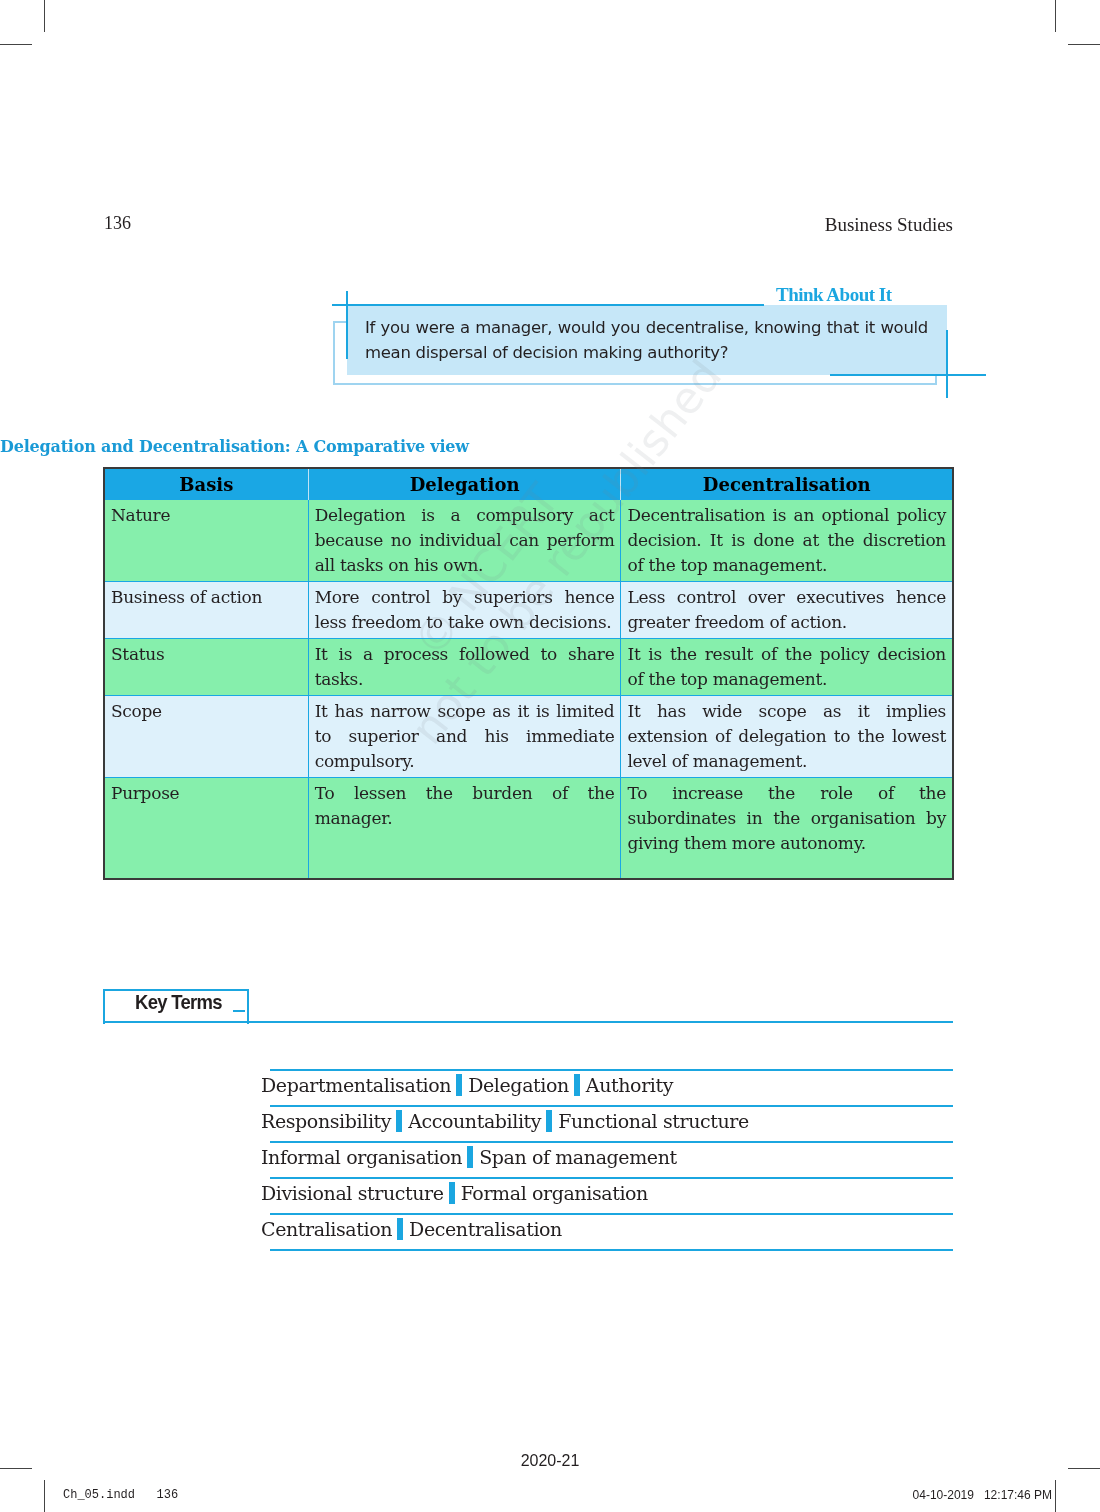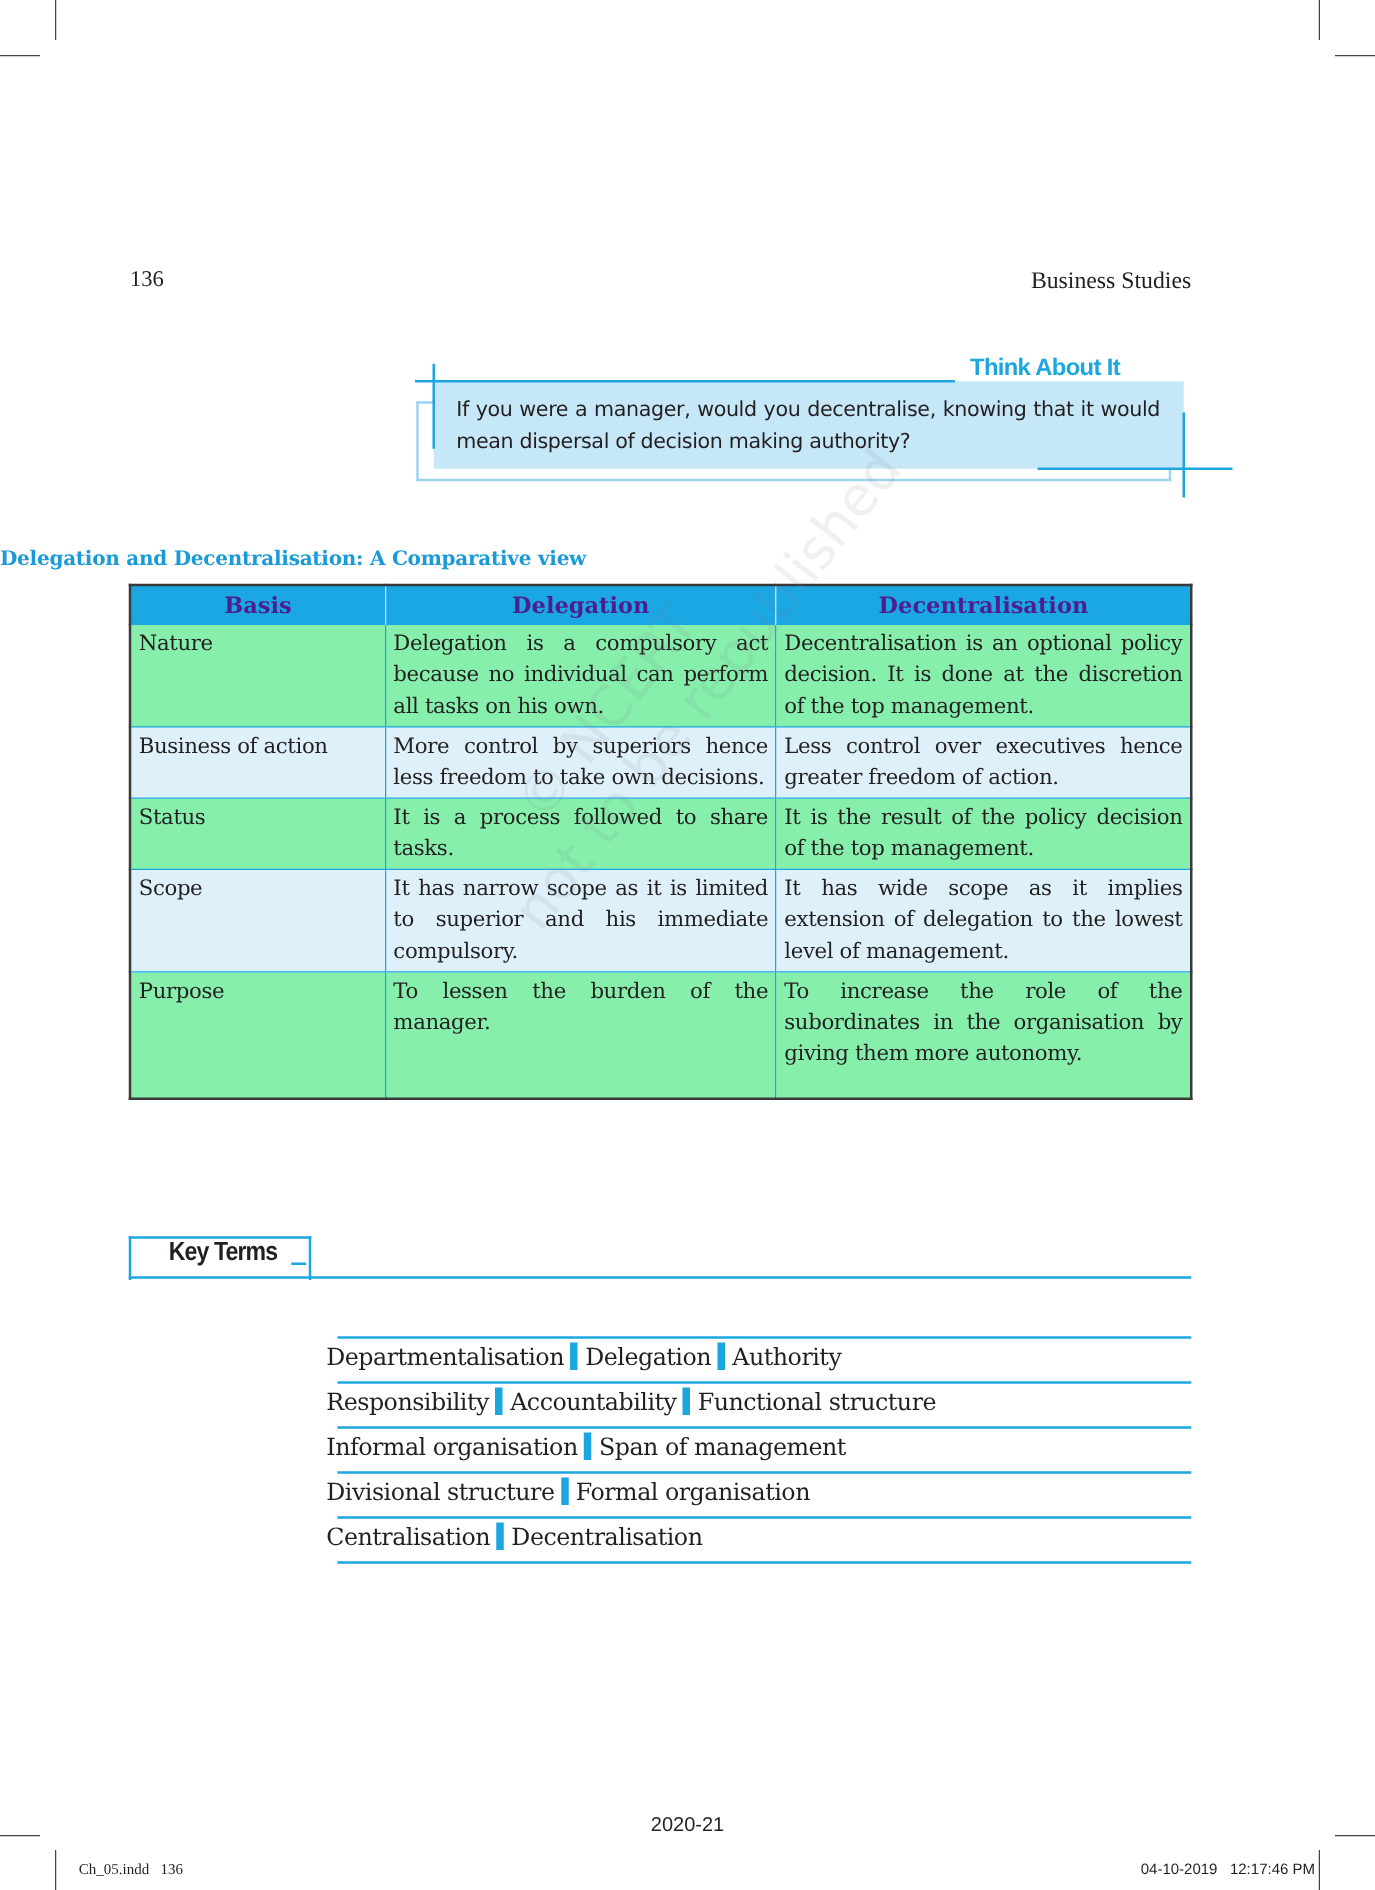--- a/index.html
+++ b/index.html
@@ -9,27 +9,27 @@
   .run-head { position:absolute; right:147px; top:214px; font-family:"Liberation Serif", serif; font-size:19px; }
 
   
   .tai-outline { position:absolute; left:333px; top:321px; width:600px; height:62px; border:2px solid #9fd4f0; border-top:none; }
   .tai-outline-top { position:absolute; left:333px; top:321px; width:14px; height:2px; background:#9fd4f0; }
   .tai-box { position:absolute; left:347px; top:305px; width:600px; height:70px; background:#c6e7f8; }
   .tai-hline-top { position:absolute; left:332px; top:304px; width:432px; height:2px; background:#1ba6e0; }
   .tai-vline-left { position:absolute; left:346px; top:291px; width:2px; height:68px; background:#1ba6e0; }
   .tai-vline-right { position:absolute; left:946px; top:330px; width:2px; height:68px; background:#1ba6e0; }
   .tai-hline-bottom { position:absolute; left:830px; top:374px; width:156px; height:2px; background:#1ba6e0; }
-  .tai-title { position:absolute; left:776px; top:284px; font-family:Liberation Sans, sans-serif; font-weight:bold; font-size:19px; color:#1ba6e0; letter-spacing:-0.5px; }
+  .tai-title { position:absolute; left:776px; top:284px; font-family:Liberation Serif, serif; font-weight:bold; font-size:19px; color:#1ba6e0; letter-spacing:-0.5px; }
   .tai-text { position:absolute; left:365px; top:315px; width:563px; font-family:"DejaVu Sans", sans-serif; font-size:16.5px; line-height:25px; text-align:justify; color:#231f20; letter-spacing:-0.3px; }
 
   
   .tbl-title { position:absolute; left:0; width:1055px; top:437px; text-align:left; font-family:"DejaVu Serif", serif; font-weight:bold; font-size:16px; color:#1a9ad6; letter-spacing:-0.2px; }
   table.cmp { position:absolute; left:103px; top:467px; width:851px; border-collapse:collapse; border:2px solid #3a3a3a; font-family:"DejaVu Serif", serif; font-size:17px; line-height:25px; }
-  table.cmp th { background:#1aa7e4; font-weight:bold; color:#4c1d95; height:30px; padding:0; border-left:1px solid #bfe3f5; font-size:18px; }
+  table.cmp th { background:#1aa7e4; font-weight:bold; color:#000000; height:30px; padding:0; border-left:1px solid #bfe3f5; font-size:18px; }
   table.cmp th:first-child { border-left:none; }
   table.cmp td { vertical-align:top; padding:3px 6px 3px 6px; border-left:1px solid #1aa7e4; border-top:1px solid #1aa7e4; text-align:justify; text-align-last:left; letter-spacing:-0.3px; }
   table.cmp td:first-child { border-left:none; text-align:left; }
   tr.dark td { background:#86efac; }
   tr.light td { background:#def1fb; }
   .c1 { width:195px; } .c2 { width:300px; } .c3 { width:318px; }
 
   .watermark { position:absolute; left:360px; top:690px; font-family:"DejaVu Sans", sans-serif; font-size:44px; color:rgba(120,130,140,0.12); transform:rotate(-52deg); transform-origin:left top; line-height:52px; pointer-events:none; white-space:nowrap; }
 
   
@@ -37,21 +37,21 @@
   .kt-line { position:absolute; left:103px; top:1021px; width:850px; height:2px; background:#1ba6e0; }
   .kt-label { position:absolute; left:135px; top:990px; font-family:"Liberation Sans", sans-serif; font-weight:bold; font-size:21px; color:#231f20; letter-spacing:-0.8px; transform:scaleX(0.88); transform-origin:left; }
   .kt-tick { position:absolute; left:233px; top:1010px; width:12px; height:2px; background:#1ba6e0; }
   .kt-rows { position:absolute; left:261px; top:1036px; width:692px; }
   .kt-row { position:relative; height:36px; font-family:"DejaVu Serif", serif; font-size:19px; letter-spacing:-0.4px; }
   .kt-row .txt { position:absolute; left:0; top:2px; white-space:nowrap; }
   .kt-row .rule { position:absolute; left:9px; right:0; bottom:1px; height:2px; background:#1ba6e0; }
   .sep { display:inline-block; width:6px; height:22px; background:#1ba6e0; vertical-align:-4px; margin:0 6px 0 5px; }
 
   .footer-year { position:absolute; left:0; width:1100px; top:1452px; text-align:center; font-family:"Liberation Sans", sans-serif; font-size:16px; }
-  .footer-file { position:absolute; left:63px; top:1488px; font-family:Liberation Serif, serif; font-size:12px; }
+  .footer-file { position:absolute; left:63px; top:1488px; font-family:Liberation Mono, monospace; font-size:12px; }
   .footer-date { position:absolute; right:48px; top:1488px; font-family:"Liberation Sans", sans-serif; font-size:12px; }
 </style>
 </head>
 <body>
 
 <div class="crop" style="left:44px;top:0;width:1px;height:32px;"></div>
 <div class="crop" style="left:0;top:44px;width:32px;height:1px;"></div>
 <div class="crop" style="left:1055px;top:0;width:1px;height:32px;"></div>
 <div class="crop" style="left:1068px;top:44px;width:32px;height:1px;"></div>
 <div class="crop" style="left:0;top:1468px;width:32px;height:1px;"></div>

